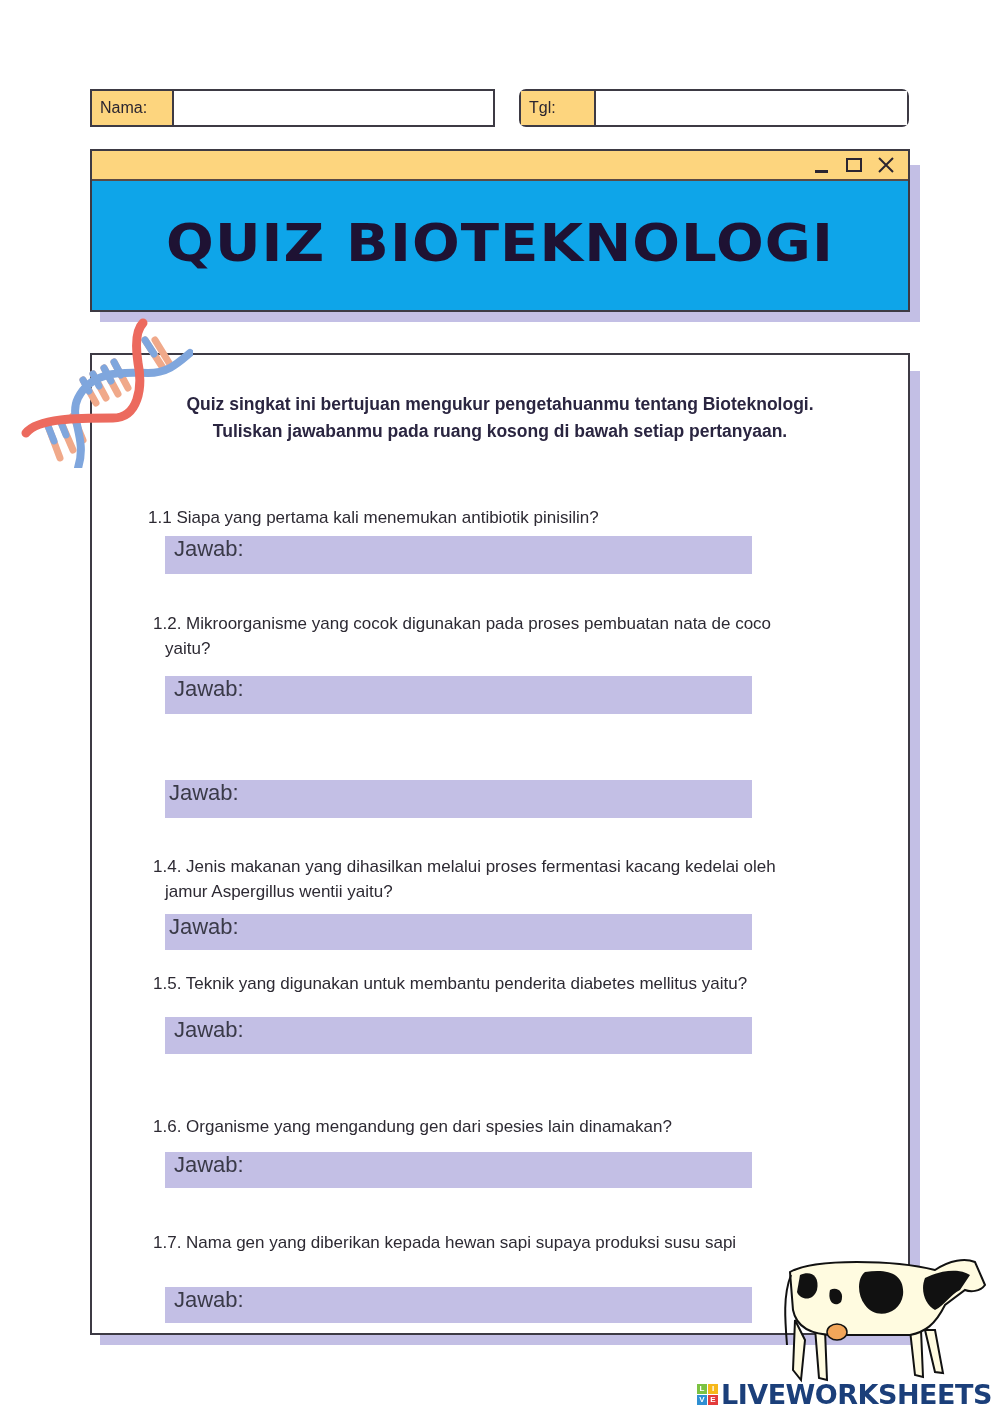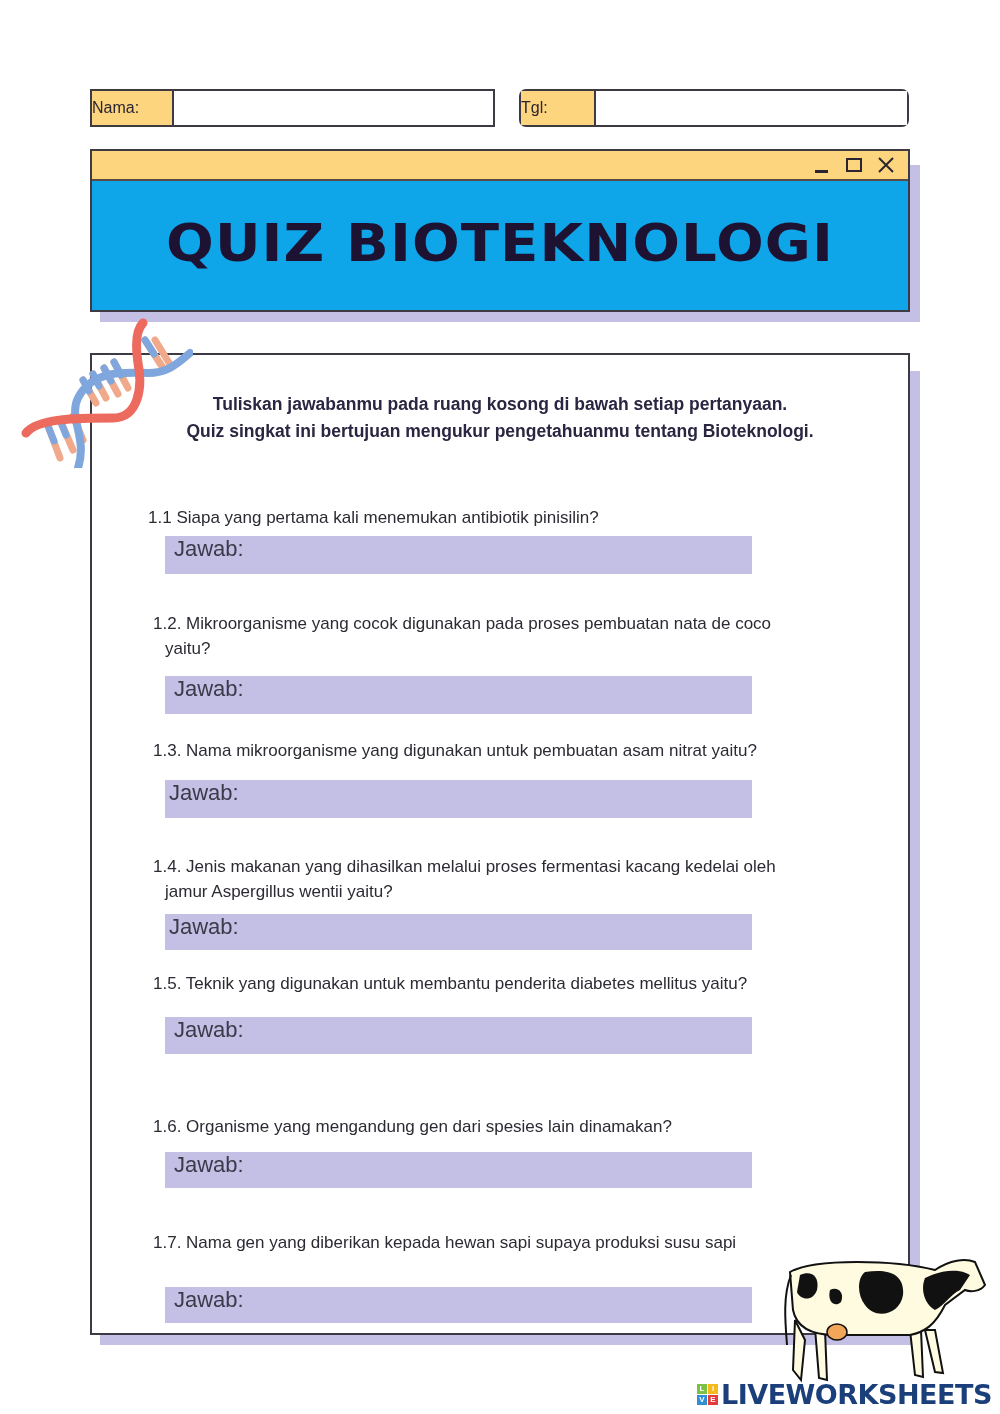--- a/index.html
+++ b/index.html
@@ -5,21 +5,21 @@
     * { box-sizing: border-box; margin: 0; padding: 0; }
     html, body { width: 1000px; height: 1414px; background: #ffffff; overflow: hidden; }
     body { position: relative; font-family: "Liberation Sans", sans-serif; color: #1f1a33; }
 
     .field {
       position: absolute; top: 89px; height: 38px;
       border: 2px solid #3d3a44; background: #fff; display: flex;
     }
     .field .label {
       background: #fdd57e; border-right: 2px solid #3d3a44;
-      display: flex; align-items: center; padding-left: 0;
+      display: flex; align-items: center; padding-left: 8px;
       font-size: 16px; color: #2a2530;
     }
     .field .value { flex: 1; background: #fff; border: none; outline: none; font-size: 16px; padding: 0 10px; }
     #nama-field { left: 90px; width: 405px; }
     #nama-field .label { width: 82px; }
     #tgl-field { left: 519px; width: 390px; border-radius: 7px; }
     #tgl-field .label { width: 75px; }
 
     .shadow { position: absolute; background: #c3bfe5; }
 
@@ -99,45 +99,41 @@
           <path d="M2 2 L16 16 M16 2 L2 16" stroke="#2b2530" stroke-width="2"></path>
         </svg>
     </div>
   </div>
   <div class="title-text">QUIZ BIOTEKNOLOGI</div>
 </div>
 
 <div class="shadow" style="left:100px; top:371px; width:820px; height:974px;"></div>
 <div class="quiz-box">
   <div class="intro">
+    <div>Quiz singkat ini bertujuan mengukur pengetahuanmu tentang Bioteknologi.</div>
     <div>Tuliskan jawabanmu pada ruang kosong di bawah setiap pertanyaan.</div>
-    <div>Quiz singkat ini bertujuan mengukur pengetahuanmu tentang Bioteknologi.</div>
   </div>
 
   <div class="q" style="left:56px; top:150px;">
     <span>1.1</span>
     <span>Siapa yang pertama kali menemukan antibiotik pinisilin?</span>
   </div>
   <div class="answer" style="top:181px;">
     <span>Jawab:</span>
   </div>
 
   <div class="q" style="left:61px; top:256px;">
     <span>1.2.</span>
     <span>Mikroorganisme yang cocok digunakan pada proses pembuatan nata de coco</span>
     <span class="cont">yaitu?</span>
   </div>
   <div class="answer" style="top:321px;">
     <span>Jawab:</span>
   </div>
 
-  <div class="q" style="left:61px; top:383px;">
-    <span>1.3.</span>
-    <span>Nama mikroorganisme yang digunakan untuk pembuatan asam nitrat yaitu?</span>
-  </div>
   <div class="answer" style="top:425px; padding-left:4px;">
     <span>Jawab:</span>
   </div>
 
   <div class="q" style="left:61px; top:499px;">
     <span>1.4.</span>
     <span>Jenis makanan yang dihasilkan melalui proses fermentasi kacang kedelai oleh</span>
     <span class="cont">jamur Aspergillus wentii yaitu?</span>
   </div>
   <div class="answer" style="top:559px; height:36px; padding-left:4px;">

